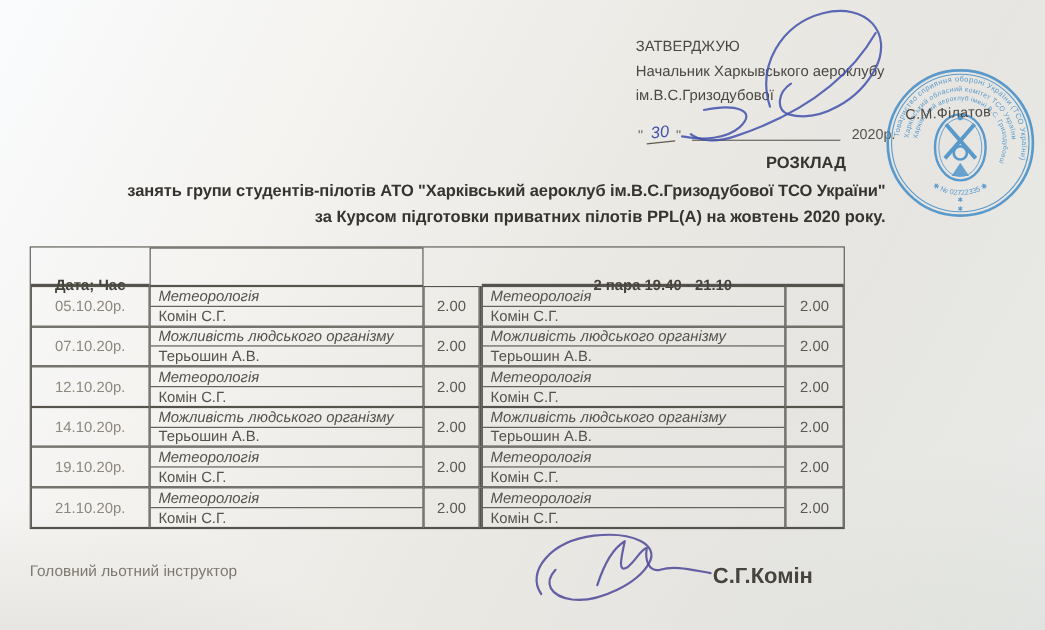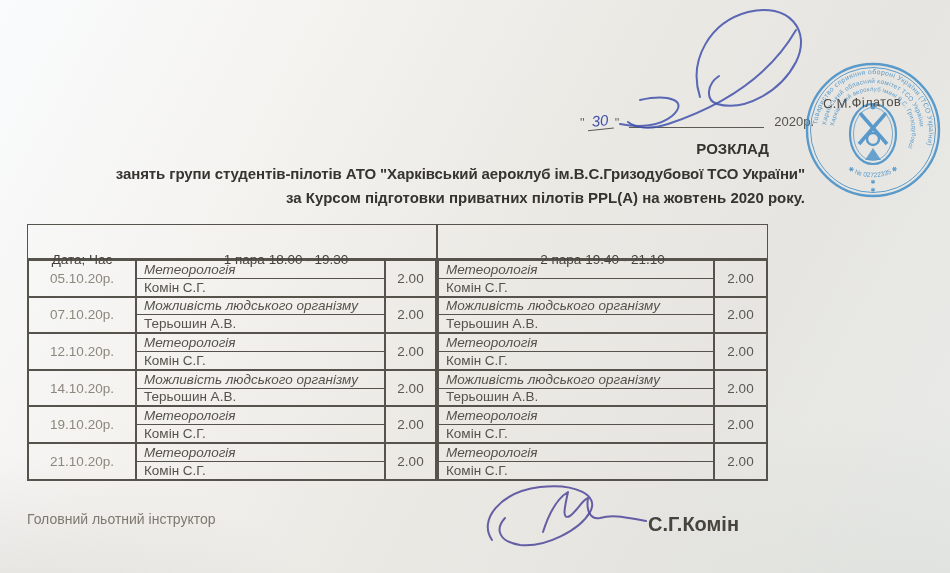--- a/index.html
+++ b/index.html
@@ -44,36 +44,41 @@
     color:#36342f;font-weight:bold;}
   .t1{font-size:15px;transform:translateX(-36px);}
   .t2{font-size:15px;margin-top:8px;letter-spacing:-.1px;}
   .t3{font-size:15px;margin-top:7px;}
   
   .sched{position:absolute;left:27px;top:224px;width:739px;
     display:grid;grid-template-columns:108px 249px 51px 2px 276px 53px;
     grid-template-rows:35px repeat(6,36.6px);
     border:1px solid var(--border);font-size:13.5px;color:#55524b;}
   .c{border:1px solid var(--border);display:flex;align-items:center;min-width:0;}
-  .th{font-weight:normal;color:#45423c;justify-content:center;margin-top:33px;}
+  .th{font-weight:bold;color:#45423c;justify-content:center;margin-top:33px;}
   .date{color:#8d887d;justify-content:center;}
   .subj{flex-direction:column;align-items:stretch;padding:0;}
   .subj>div{flex:1;display:flex;align-items:center;padding-left:7px;white-space:nowrap;overflow:hidden;}
   .subj>div:first-child{border-bottom:1px solid var(--border);font-style:italic;}
   .hrs{justify-content:center;color:#5b5852;}
   .sp{border:1px solid var(--border);}
   
   .role{position:absolute;left:27px;top:511px;font-size:14px;color:#7d7970;}
   .signer{position:absolute;left:648px;top:513px;font-size:20px;font-weight:600;color:#47443e;z-index:5;}
 </style>
 </head>
 <body>
 
 <div class="page">
 
+  <div class="approval">
+    <div>ЗАТВЕРДЖУЮ</div>
+    <div>Начальник Харкывського аероклубу</div>
+    <div>ім.В.С.Гризодубової</div>
+  </div>
 
   <div class="date-line">
     <span class="q">"</span>
       <span class="day">30</span>
       <span class="q">"</span>
     <span class="blank"></span>
     <span class="year">2020р.</span>
   </div>
 
   <div class="approver">С.М.Філатов</div>
@@ -112,21 +117,20 @@
   </svg>
 
   <div class="titleblock">
     <div class="t1">РОЗКЛАД</div>
     <div class="t2">занять групи студентів-пілотів АТО "Харківський аероклуб ім.В.С.Гризодубової ТСО України"</div>
     <div class="t3">за Курсом підготовки приватних пілотів PPL(A) на жовтень 2020 року.</div>
   </div>
 
   <div class="sched">
     <div class="c th">Дата;  Час</div>
-    <div class="c th" style="grid-column:2/4">1 пара  18.00 - 19.30</div>
     <div class="sp"></div>
     <div class="c th" style="grid-column:5/7">2 пара  19.40 - 21.10</div>
 
     <div class="c date">05.10.20р.</div>
     <div class="c subj">
       <div>Метеорологія</div>
       <div>Комін С.Г.</div>
     </div>
     <div class="c hrs">2.00</div>
     <div class="sp"></div>

